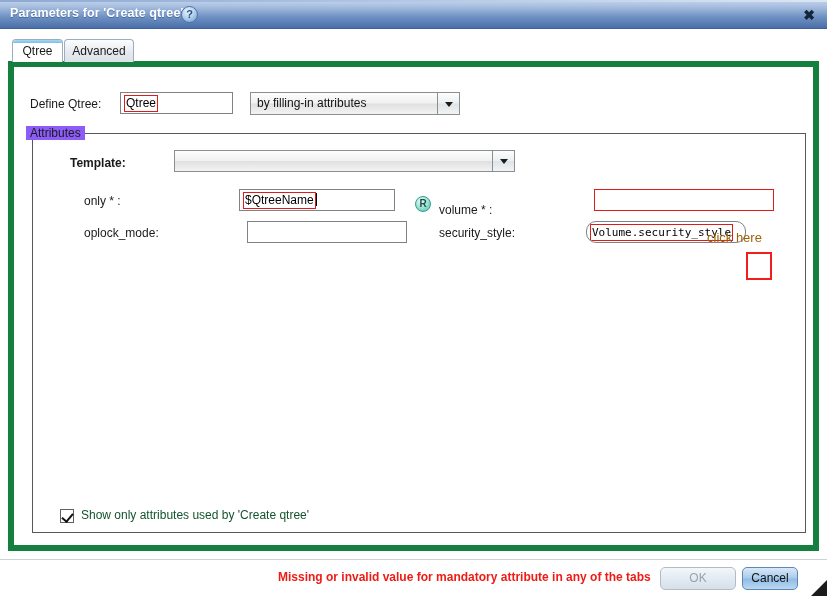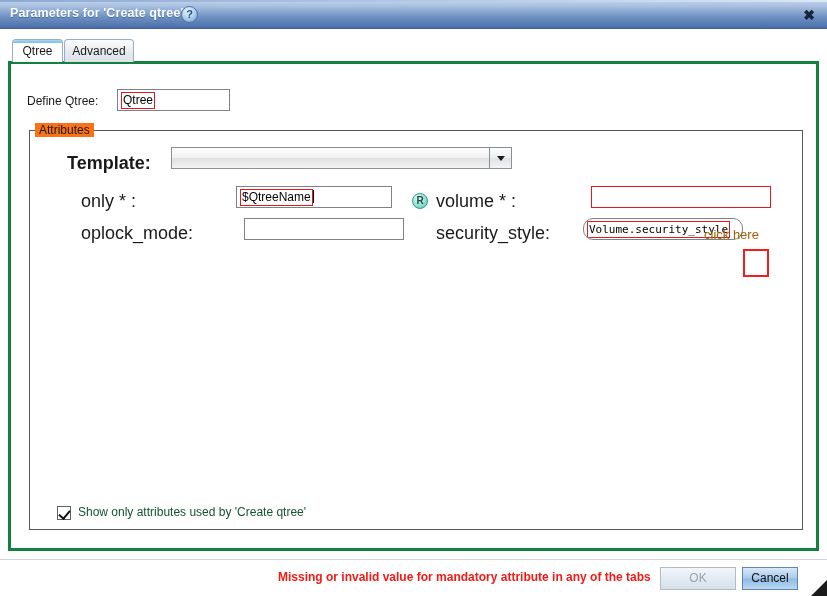--- a/index.html
+++ b/index.html
@@ -79,21 +79,21 @@
   .tab.inactive{
     left:56px;width:70px;
     background:linear-gradient(to bottom,#fdfdfd,#e6eaef 55%,#dde2e8);
     z-index:2;
   }
 
   
   .content-panel{
     position:absolute;left:8px;top:61px;width:811px;height:490px;
     background:#ffffff;
-    border:3px solid #15803d;
+    border:6px solid #15803d;
     box-sizing:border-box;
   }
 
   
   .define-label{
     position:absolute;left:16px;top:30px;
     font-size:12px;color:#1a1a1a;white-space:nowrap;
   }
   .textinput{
     position:absolute;
@@ -149,47 +149,47 @@
   }
   #define-combo{left:236px;top:25px;width:210px;height:23px;}
 
   
   .groupbox{
     position:absolute;left:18px;top:66px;width:774px;height:400px;
     border:1px solid #55595e;
     box-sizing:border-box;
   }
   .group-legend{
-    position:absolute;left:24px;top:59px;
-    background:#f97316;padding:0 4px;
+    position:absolute;left:12px;top:59px;
+    background:#8b5cf6;padding:0 4px;
     font-size:12px;color:#1a1a1a;
   }
 
   .field-label{
-    position:absolute;font-size:18px;color:#1a1a1a;white-space:nowrap;
+    position:absolute;font-size:12px;color:#1a1a1a;white-space:nowrap;
   }
   .field-label.bold{font-weight:bold;}
 
   #template-label{left:56px;top:89px;}
   #template-combo{left:160px;top:83px;width:341px;height:22px;}
 
   #name-label{left:70px;top:127px;}
   #name-input{left:225px;top:122px;width:156px;height:22px;}
 
   .r-badge{
     position:absolute;left:401px;top:129px;width:16px;height:16px;
     border-radius:50%;
     background:radial-gradient(circle at 38% 30%,#e8fbf7 0%,#9fe3d6 48%,#4fbfae 100%);
     border:1px solid #2f9e8c;
     box-sizing:border-box;
     font-size:10px;font-weight:bold;color:#1d4f49;
     line-height:14px;text-align:center;
     cursor:pointer;
   }
-  #volume-label{left:425px;top:127px;}
+  #volume-label{left:425px;top:136px;}
   #volume-input{left:580px;top:122px;width:180px;height:22px;}
 
   #oplock-label{left:70px;top:159px;}
   #oplock-input{left:233px;top:154px;width:160px;height:22px;}
   #security-label{left:425px;top:159px;}
   #security-input{left:572px;top:154px;width:160px;height:22px;border-radius:10px;}
   #security-input .token{font-family:"DejaVu Sans Mono", monospace;font-size:11px;}
 
   
   .annot-text{
@@ -228,21 +228,21 @@
   }
   .error-msg{
     position:absolute;left:278px;top:570px;
     font-size:12px;font-weight:bold;color:#ef1b14;
     white-space:nowrap;
   }
   .btn{
     position:absolute;height:23px;
     box-sizing:border-box;
     border:1px solid #8d9298;
-    border-radius:0;
+    border-radius:5px;
     font-size:12px;text-align:center;line-height:21px;
     cursor:pointer;
   }
   .btn.disabled{
     left:660px;top:567px;width:76px;
     background:linear-gradient(to bottom,#f3f7fb,#e2eaf2 50%,#d7e1eb);
     color:#9aa3ab;
     border-color:#b3bcc4;
     cursor:default;
   }
@@ -283,20 +283,24 @@
   </div>
 
   <div class="content-panel">
 
     <div class="define-label">Define Qtree:</div>
 
     <div class="textinput" id="define-input">
       <span class="token">Qtree</span>
     </div>
 
+    <div class="combo" id="define-combo">
+      <div class="combo-text">by filling-in attributes</div>
+      <div class="combo-arrow"></div>
+    </div>
 
     <div class="groupbox"></div>
     <div class="group-legend">Attributes</div>
 
     <div class="field-label bold" id="template-label">Template:</div>
     <div class="combo" id="template-combo">
       <div class="combo-text"></div>
       <div class="combo-arrow"></div>
     </div>
 

